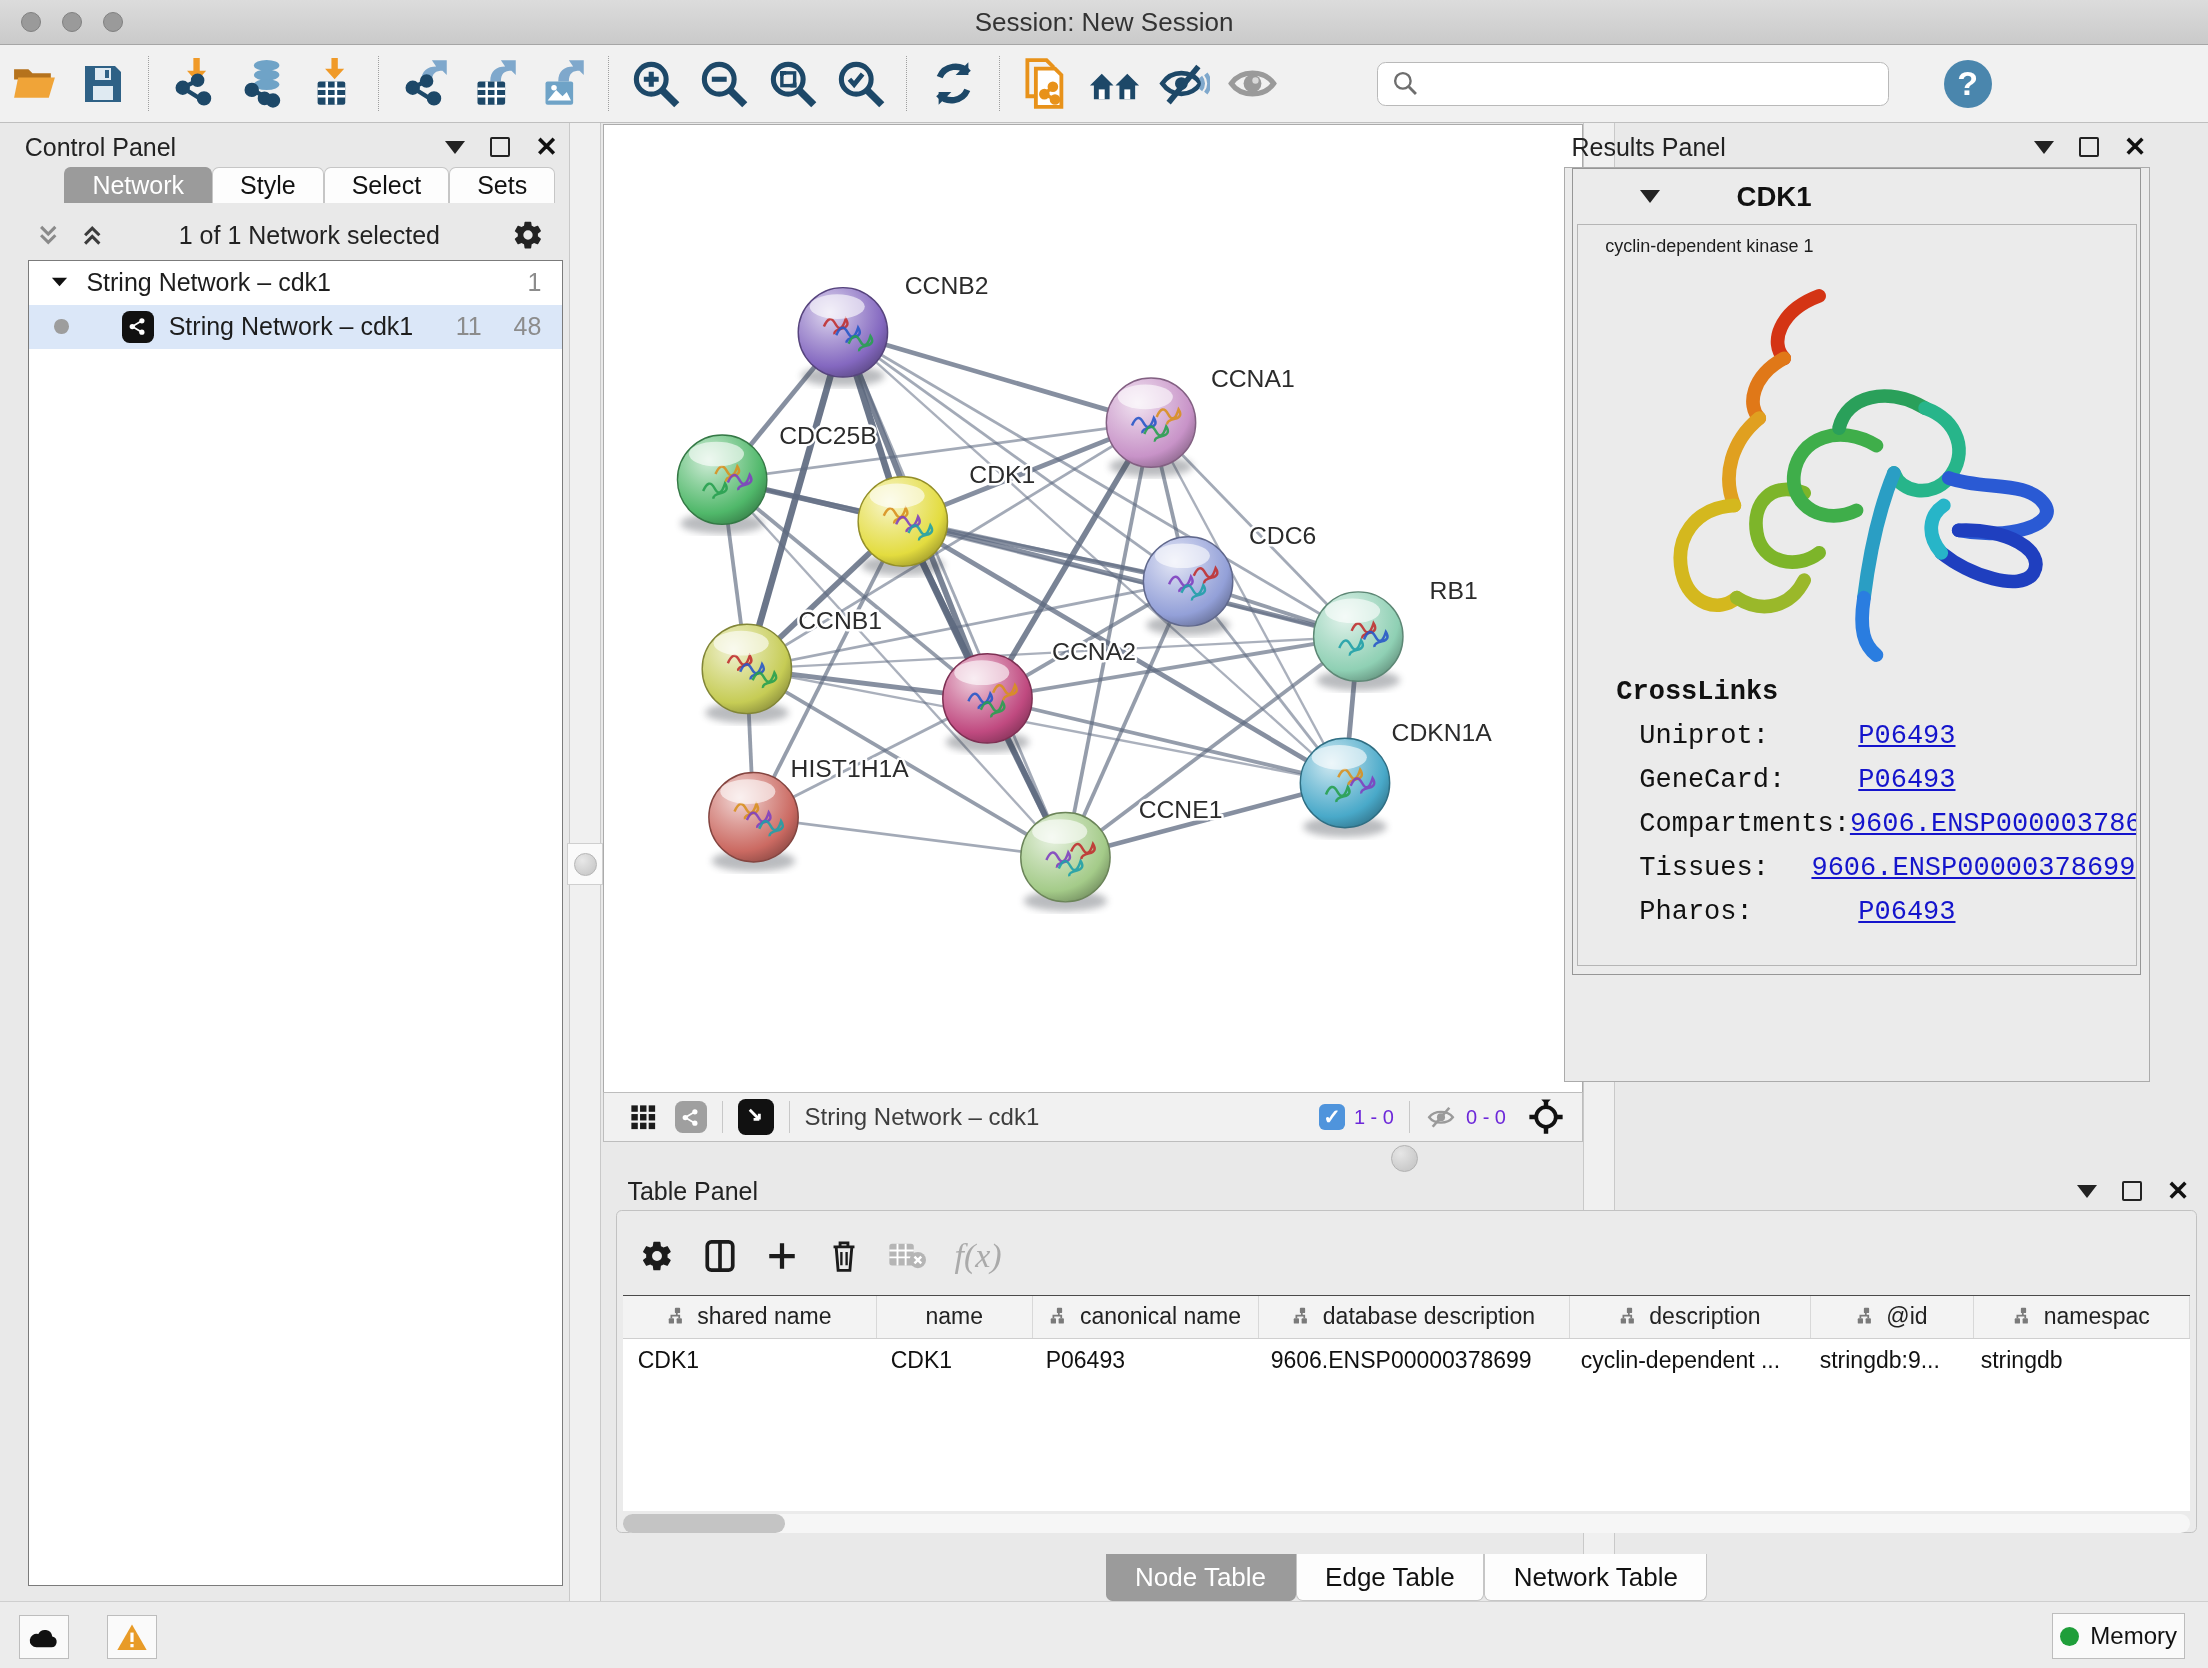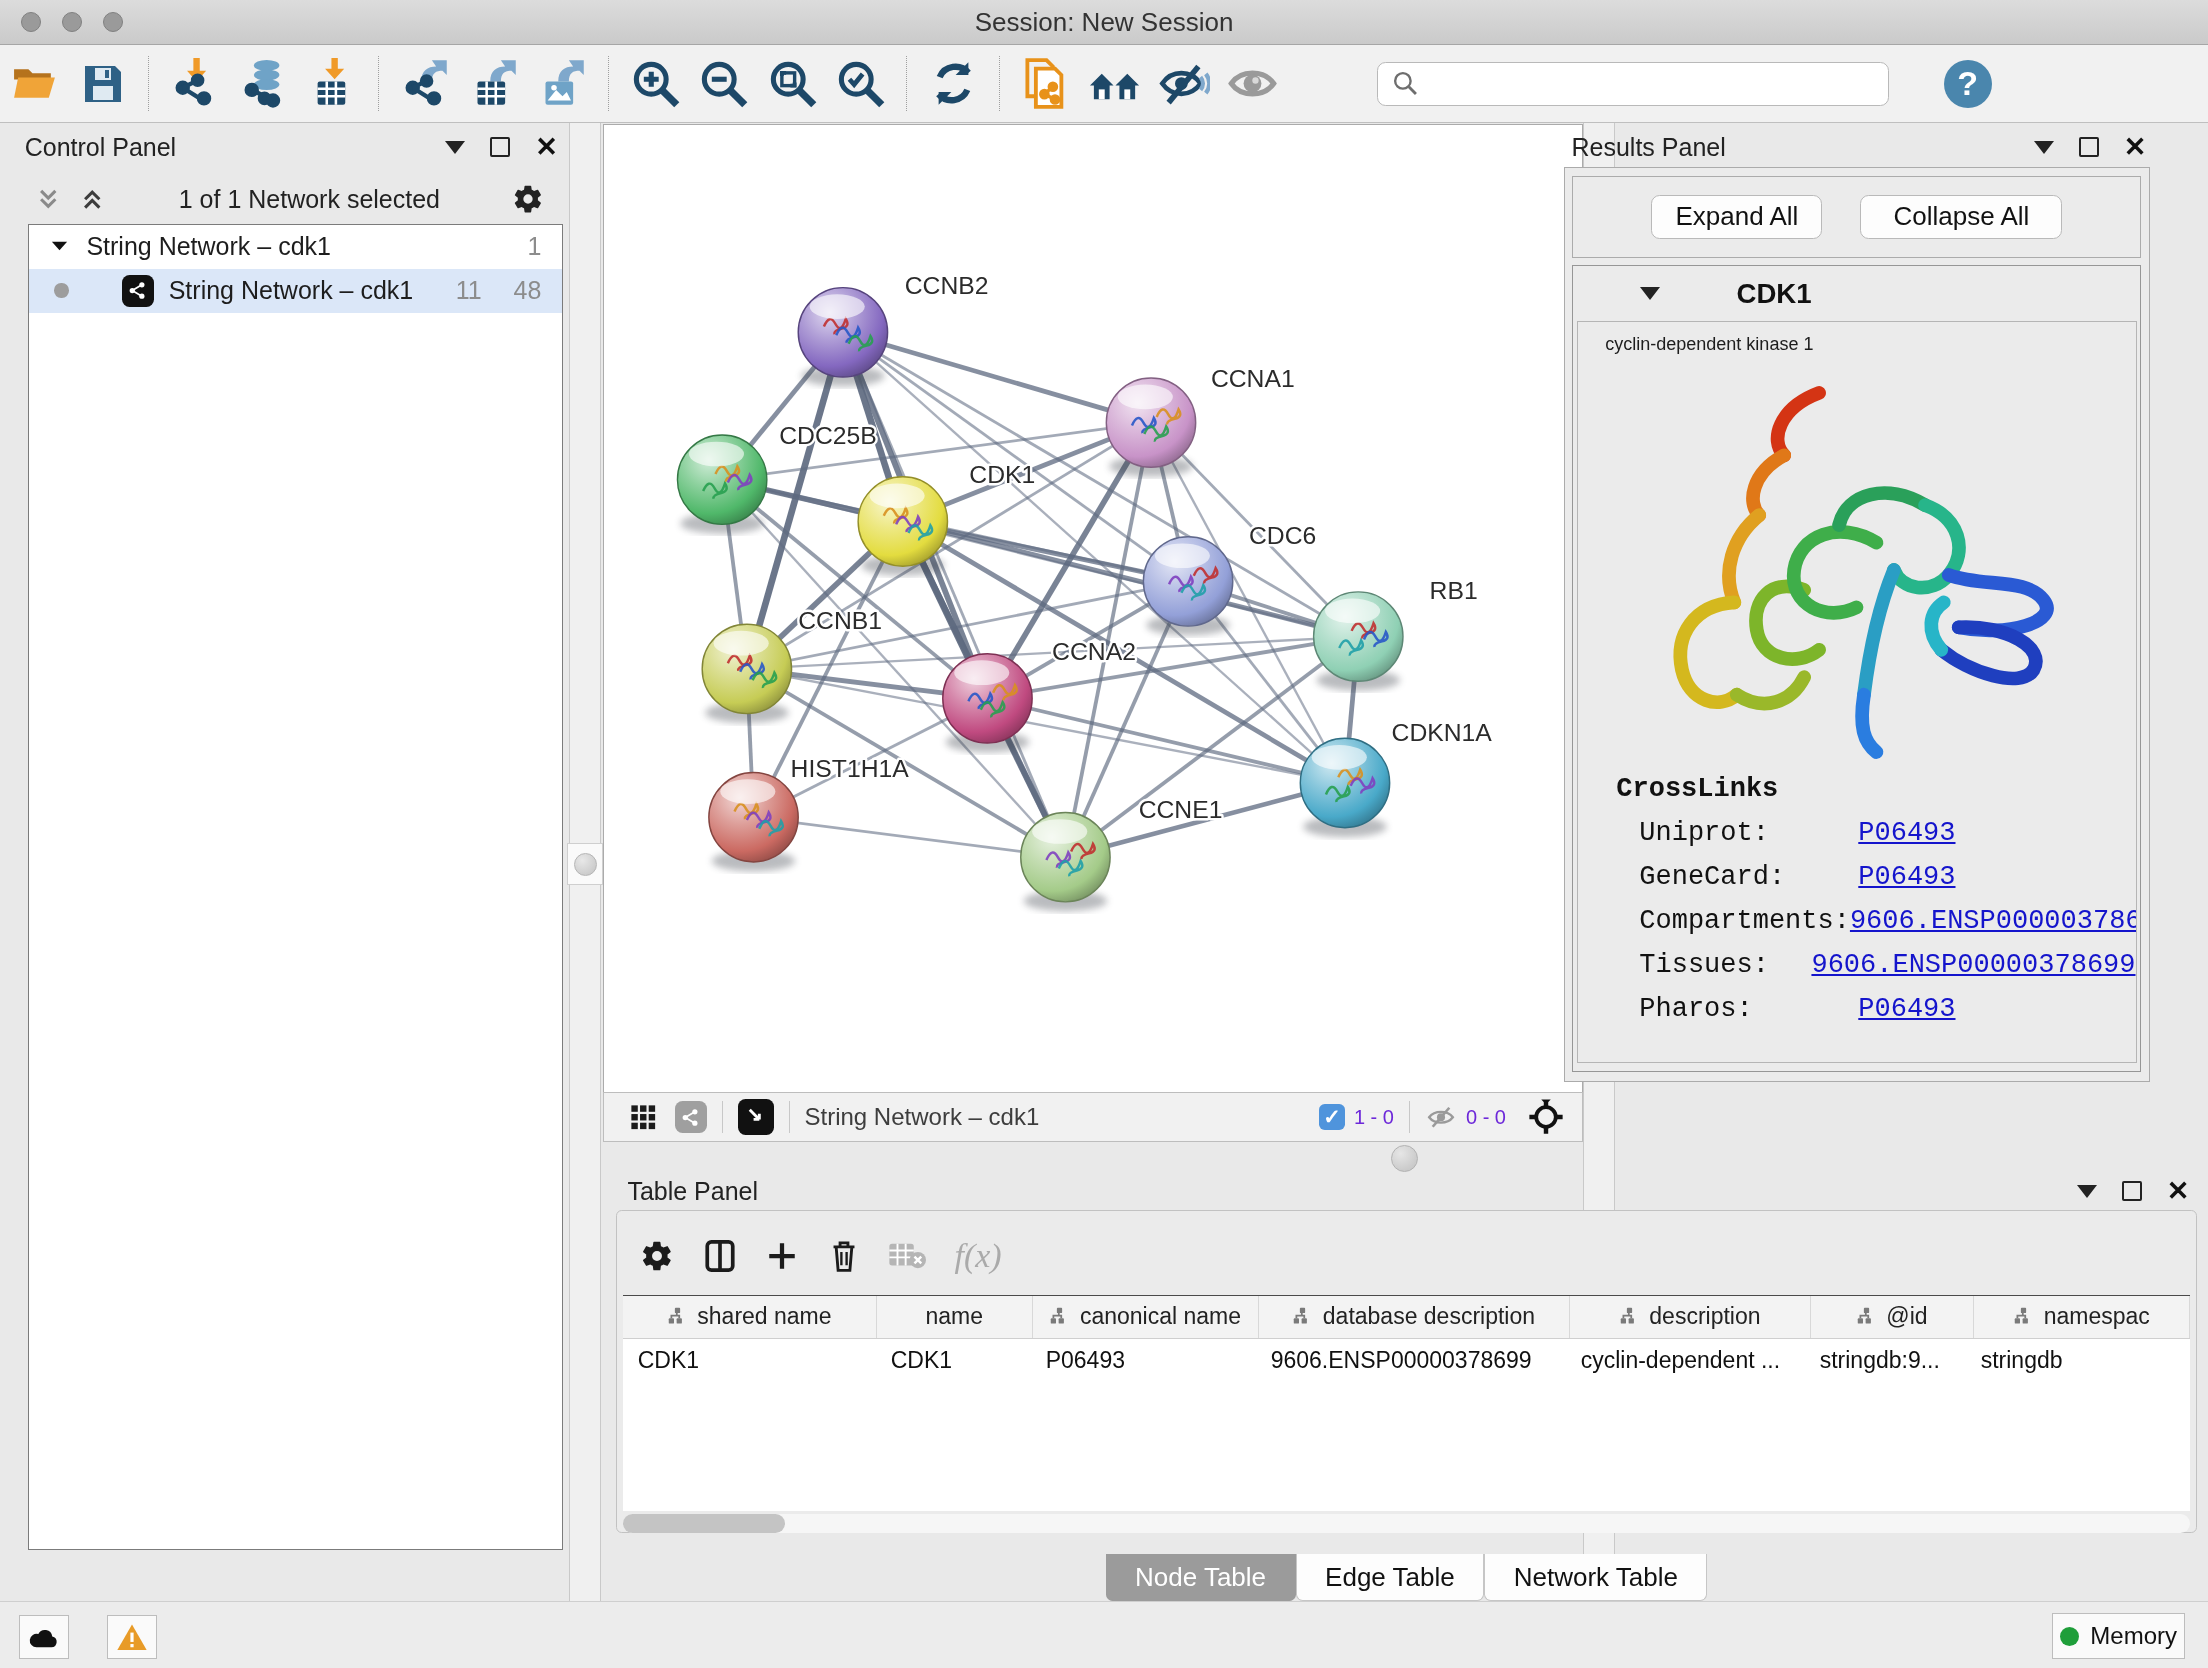--- a/index.html
+++ b/index.html
@@ -264,20 +264,34 @@
 
 <div class="abs" style="left:11.4px;top:127px;width:554px;height:1451px;">
   <div class="phead" style="height:40px;">
     <span style="padding-left:13.3px;">Control Panel</span>
     <span class="picons">
       <span class="tri"></span>
       <span class="sq"></span>
       <span class="xx">✕</span>
     </span>
   </div>
+  <div class="tabrow" style="padding-left:53px;">
+    <div class="tab sel">
+        <span>Network</span>
+      </div>
+    <div class="tab">
+        <span>Style</span>
+      </div>
+    <div class="tab">
+        <span>Select</span>
+      </div>
+    <div class="tab">
+        <span>Sets</span>
+      </div>
+  </div>
   <div class="ctl-list-head" style="height:49px;margin-top:7.6px;">
     <svg width="28.5" height="28.5" viewBox="0 0 24 24" style="margin-left:23px;">
       <path d="M6 5l6 6 6-6M6 12l6 6 6-6" fill="none" stroke="#8a8a8a" stroke-width="2.6"></path>
     </svg>
     <svg width="28.5" height="28.5" viewBox="0 0 24 24" style="margin-left:15px;">
       <path d="M6 19l6-6 6 6M6 12l6-6 6 6" fill="none" stroke="#3c3c3c" stroke-width="2.6"></path>
     </svg>
     <span style="flex:1;text-align:center;">1 of 1 Network selected</span>
     <svg width="32" height="32" viewBox="0 0 24 24" style="margin-right:21px;">
       <path fill="#222" d="M19.4 13c.04-.33.06-.66.06-1s-.02-.67-.06-1l2.1-1.65a.5.5 0 0 0 .12-.64l-2-3.46a.5.5 0 0 0-.61-.22l-2.49 1a7.3 7.3 0 0 0-1.73-1l-.38-2.65A.5.5 0 0 0 13.9 2h-4a.5.5 0 0 0-.5.42l-.38 2.65c-.63.26-1.2.6-1.73 1l-2.49-1a.5.5 0 0 0-.61.22l-2 3.46a.5.5 0 0 0 .12.64L4.4 11c-.04.33-.06.66-.06 1s.02.67.06 1l-2.1 1.65a.5.5 0 0 0-.12.64l2 3.46c.14.24.42.34.61.22l2.49-1c.53.4 1.1.74 1.73 1l.38 2.65a.5.5 0 0 0 .5.42h4a.5.5 0 0 0 .5-.42l.38-2.65a7.3 7.3 0 0 0 1.73-1l2.49 1c.24.1.47 0 .61-.22l2-3.46a.5.5 0 0 0-.12-.64L19.4 13zm-7.4 2.5a3.5 3.5 0 1 1 0-7 3.5 3.5 0 0 1 0 7z"></path>
@@ -600,28 +614,20 @@
 <div class="abs" style="left:1562px;top:127px;width:592px;height:995px;">
   <div class="phead" style="height:40px;">
     <span style="padding-left:9.5px;">Results Panel</span>
     <span class="picons">
       <span class="tri"></span>
       <span class="sq"></span>
       <span class="xx">✕</span>
     </span>
   </div>
   <div class="rbox" style="width:584px;height:913px;margin-left:1.9px;">
-    <div class="rbox" style="margin:7.6px;height:80px;display:flex;align-items:center;justify-content:center;gap:38px;">
-      <div class="rbtn" style="width:169px;">
-          <span>Expand All</span>
-        </div>
-      <div class="rbtn" style="width:200px;">
-          <span>Collapse All</span>
-        </div>
-    </div>
     <div class="rbox" style="margin:0 7.6px;height:805px;border-color:#969696;">
       <div class="cdk-head" style="height:55px;">
         <span class="tri" style="margin-left:67px;"></span>
         <span style="margin-left:76px;">CDK1</span>
       </div>
       <div style="margin:0 3.8px;border:1px solid #b5b5b5;height:740px;background:#ebebeb;overflow:hidden;">
         <div style="font-size:18px;padding:11.4px 0 0 27px;">cyclin-dependent kinase 1</div>
         <svg width="457" height="399" viewBox="0 0 360 320" style="display:block;margin:13.3px auto 0 auto;">
           <g fill="none" stroke-linecap="round" stroke-width="11">
             <path d="M150 20 C118 32 110 58 122 70" stroke="#d43414"></path>

